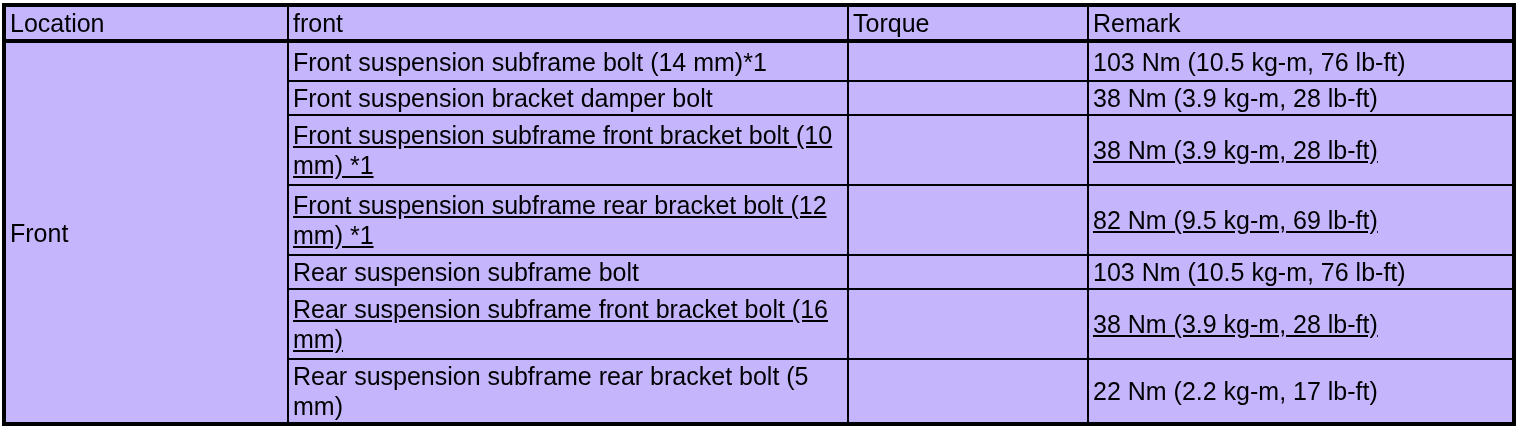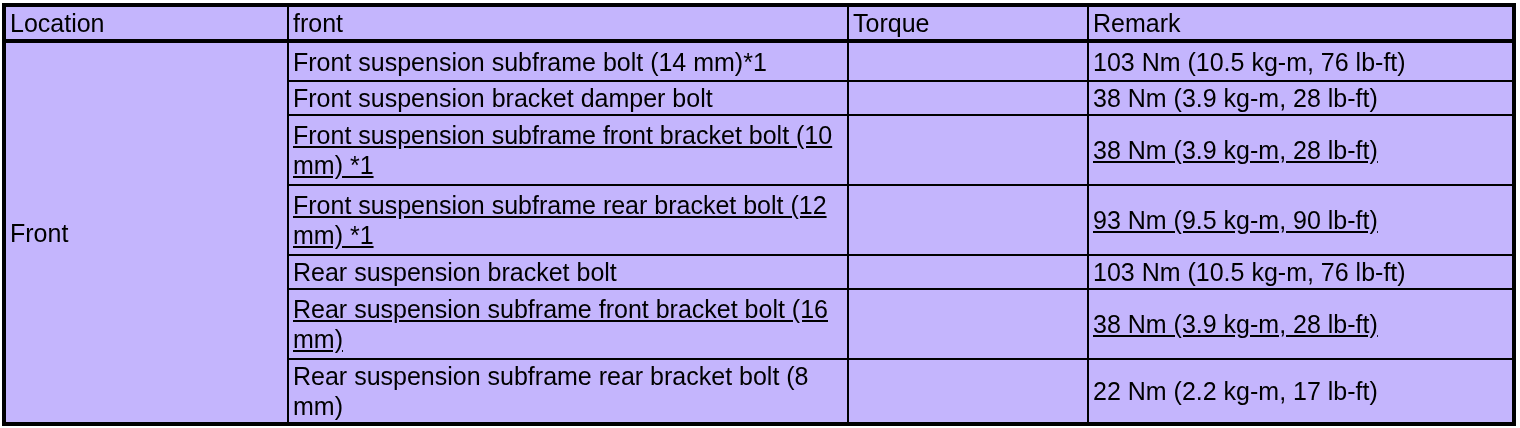--- a/index.html
+++ b/index.html
@@ -74,31 +74,31 @@
       <td>38 Nm (3.9 kg-m, 28 lb-ft)</td>
     </tr>
     <tr class="h-tall">
       <td>Front suspension subframe front bracket bolt (10 mm) *1</td>
       <td></td>
       <td>38 Nm (3.9 kg-m, 28 lb-ft)</td>
     </tr>
     <tr class="h-tall">
       <td>Front suspension subframe rear bracket bolt (12 mm) *1</td>
       <td></td>
-      <td>93 Nm (9.5 kg-m, 90 lb-ft)</td>
+      <td>82 Nm (9.5 kg-m, 69 lb-ft)</td>
     </tr>
     <tr class="h-short">
-      <td>Rear suspension bracket bolt</td>
+      <td>Rear suspension subframe bolt</td>
       <td></td>
       <td>103 Nm (10.5 kg-m, 76 lb-ft)</td>
     </tr>
     <tr class="h-tall">
       <td>Rear suspension subframe front bracket bolt (16 mm)</td>
       <td></td>
       <td>38 Nm (3.9 kg-m, 28 lb-ft)</td>
     </tr>
     <tr class="h-last">
-      <td>Rear suspension subframe rear bracket bolt (8 mm)</td>
+      <td>Rear suspension subframe rear bracket bolt (5 mm)</td>
       <td></td>
       <td>22 Nm (2.2 kg-m, 17 lb-ft)</td>
     </tr>
   </tbody>
 </table>
 
 </body></html>

